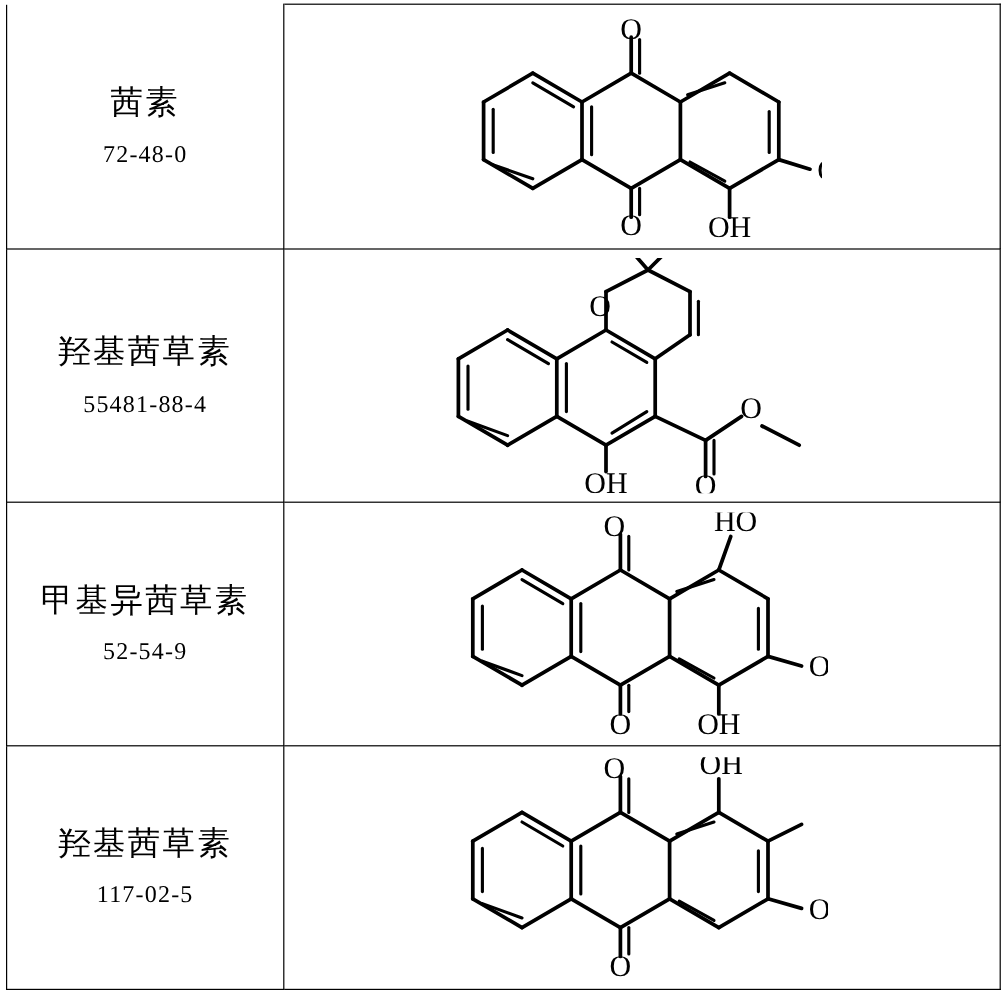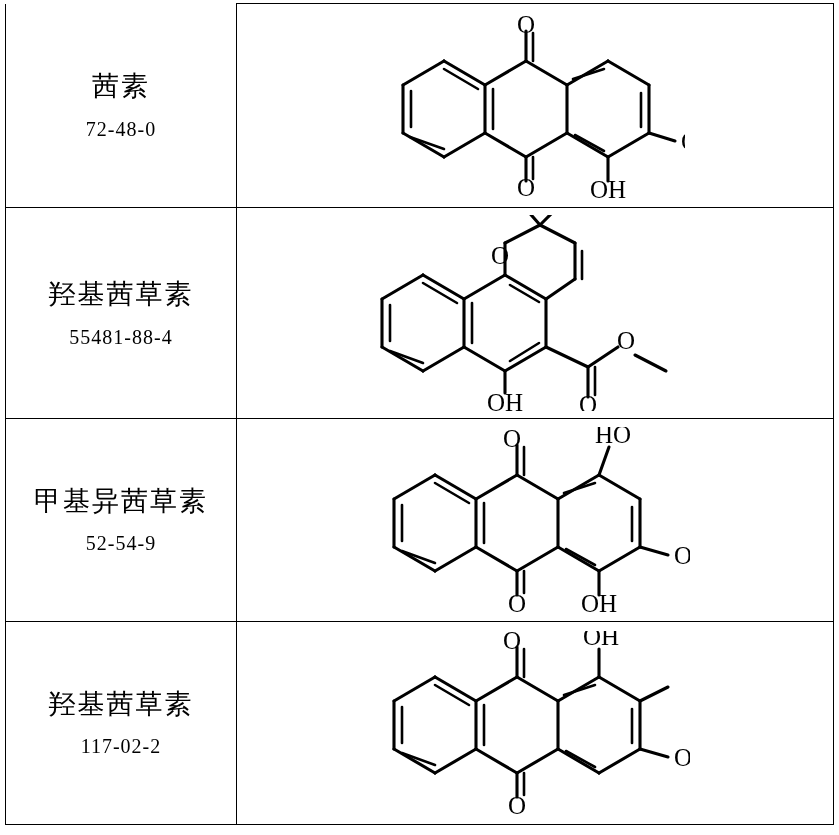--- a/index.html
+++ b/index.html
@@ -268,21 +268,21 @@
               <text class="atom" x="294" y="131" text-anchor="start" dominant-baseline="middle">OH</text>
               <text class="atom" x="219" y="179" text-anchor="middle" dominant-baseline="middle">OH</text>
             </svg>
           </div>
         </td>
       </tr>
 
       <tr style="height:203px;">
         <td class="name-cell">
           <div class="cn-name">羟基茜草素</div>
-          <div class="cas-no">117-02-2</div>
+          <div class="cas-no">117-02-5</div>
         </td>
         <td class="struct-cell">
           <div class="struct-wrap">
             <svg width="310" height="184" viewBox="0 0 310 184" aria-hidden="true">
 
               <path class="bond" d="M14,70 L14,118"></path>
               <path class="bond" d="M14,118 L55,142"></path>
               <path class="bond" d="M55,142 L96,118"></path>
               <path class="bond" d="M96,118 L96,70"></path>
               <path class="bond" d="M96,70 L55,46"></path>

